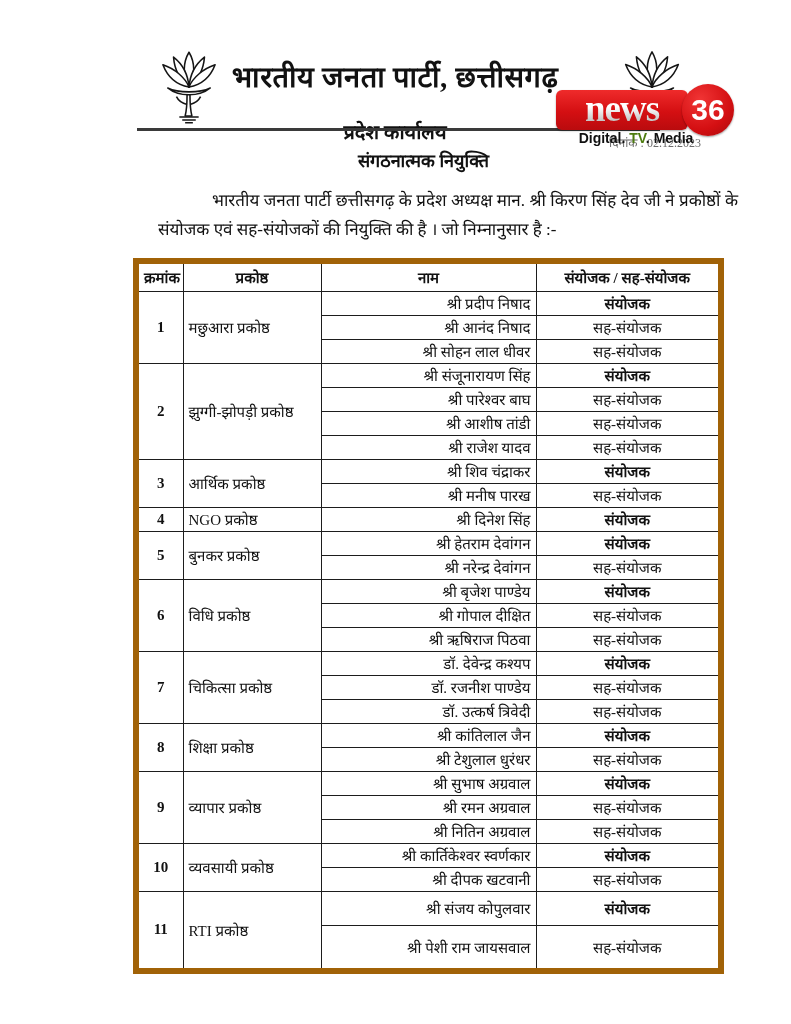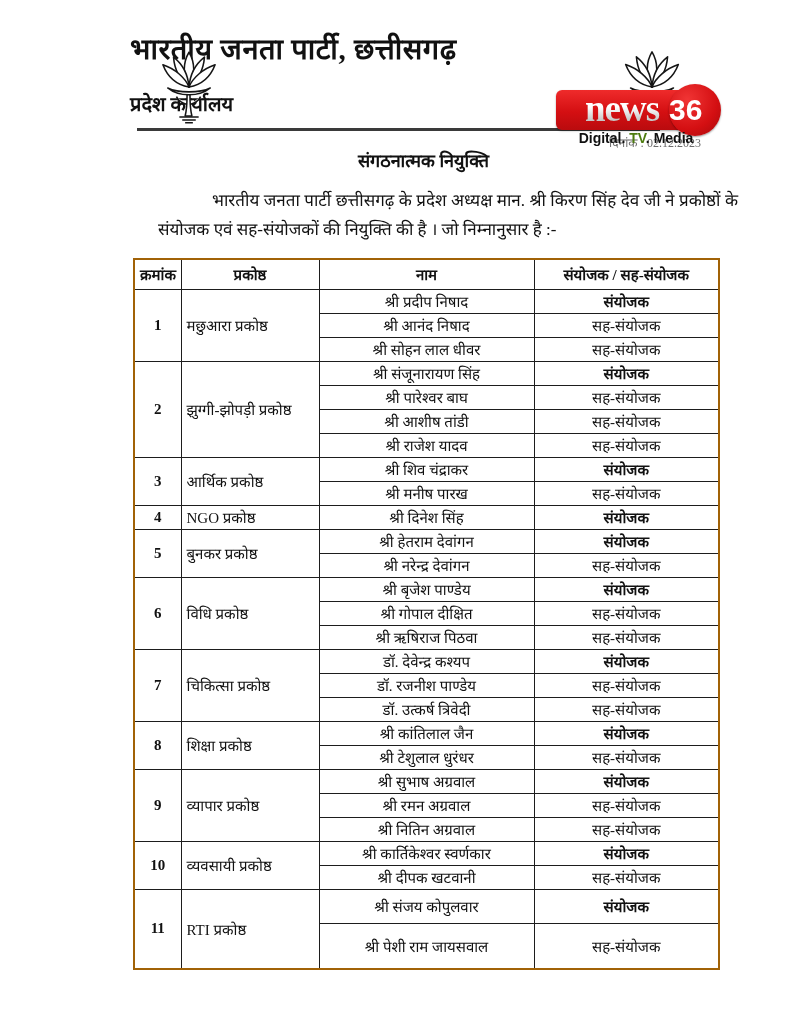--- a/index.html
+++ b/index.html
@@ -4,43 +4,43 @@
 <style>
   html,body{margin:0;padding:0;background:#ffffff;}
   .page{
     position:relative;width:791px;height:1024px;background:#ffffff;overflow:hidden;
     font-family:"Liberation Serif","DejaVu Serif",serif;color:#111;
   }
   
   .lotus{position:absolute;z-index:1;}
   .lotus-left{left:160px;top:48px;}
   .lotus-right{left:622px;top:48px;}
-  .org-block{position:absolute;left:130px;top:32px;width:530px;z-index:0;}
+  .org-block{position:absolute;left:130px;top:60px;width:530px;text-align:center;z-index:0;}
   .org-title{font-size:29px;font-weight:bold;letter-spacing:0.5px;line-height:34px;}
   .org-office{font-size:20px;font-weight:bold;margin-top:24px;}
   .header-rule{position:absolute;left:137px;top:128px;width:523px;height:3px;background:#3a3a3a;z-index:0;}
   
   .newslogo{position:absolute;left:556px;top:82px;width:180px;height:70px;z-index:3;}
   .news-box{
     position:absolute;left:0;top:8px;width:132px;height:40px;border-radius:6px;
     background:linear-gradient(180deg,#ef2b2b 0%,#d40f12 55%,#b90b0e 100%);
     box-shadow:0 1px 2px rgba(0,0,0,.35);
   }
   .news-word{
     position:absolute;left:8px;top:6px;width:116px;text-align:center;
     font-family:Liberation Serif, serif;font-weight:bold;font-size:37px;line-height:42px;
     background:linear-gradient(180deg,#ffffff 45%,#9d9d9d 100%);
     -webkit-background-clip:text;background-clip:text;color:transparent;
     letter-spacing:-1px;
   }
   .news-circle{
-    position:absolute;left:113px;top:2px;width:52px;height:52px;border-radius:50%;
+    position:absolute;left:126px;top:2px;width:52px;height:52px;border-radius:50%;
     background:radial-gradient(circle at 35% 30%,#f13535 0%,#d40f12 60%,#a50a0c 100%);
     box-shadow:0 1px 2px rgba(0,0,0,.4);
-    display:flex;align-items:center;
+    display:flex;align-items:center;justify-content:center;
   }
   .news-number{
     font-family:"Liberation Sans","DejaVu Sans",sans-serif;font-weight:bold;font-size:30px;color:#ffffff;
   }
   .news-date{
     position:absolute;left:24px;top:52px;width:150px;text-align:center;
     font-size:12px;color:#6b6b6b;z-index:1;white-space:nowrap;
   }
   .news-tagline{
     position:absolute;left:0;top:48px;width:160px;text-align:center;z-index:2;
@@ -57,29 +57,29 @@
   
   table.appt{
     position:absolute;left:133px;top:258px;width:585px;
     border-collapse:collapse;table-layout:fixed;
     font-size:15px;
   }
   table.appt th,table.appt td{
     border:1px solid #1d1d1d;padding:1px 5px;vertical-align:middle;
     overflow:hidden;white-space:nowrap;
   }
-  table.appt{border:2px solid #a16207;}
+  table.appt{border:6px solid #a16207;}
   table.appt thead tr{height:30px;}
   table.appt tbody tr{height:24px;}
   table.appt tbody tr.tall-a{height:34px;}
   table.appt tbody tr.tall-b{height:46px;}
   th.col-h{font-weight:bold;text-align:center;}
   td.c-sno{text-align:center;font-weight:bold;}
   td.c-cell{text-align:left;font-weight:normal;}
-  td.c-name{text-align:center;}
+  td.c-name{text-align:right;}
   td.c-role{text-align:center;}
   td.c-role.bold{font-weight:bold;}
 </style>
 </head>
 <body>
 
 <div class="page">
 
   <span class="lotus lotus-left">
     <svg width="58" height="80" viewBox="0 0 60 82" fill="none">

